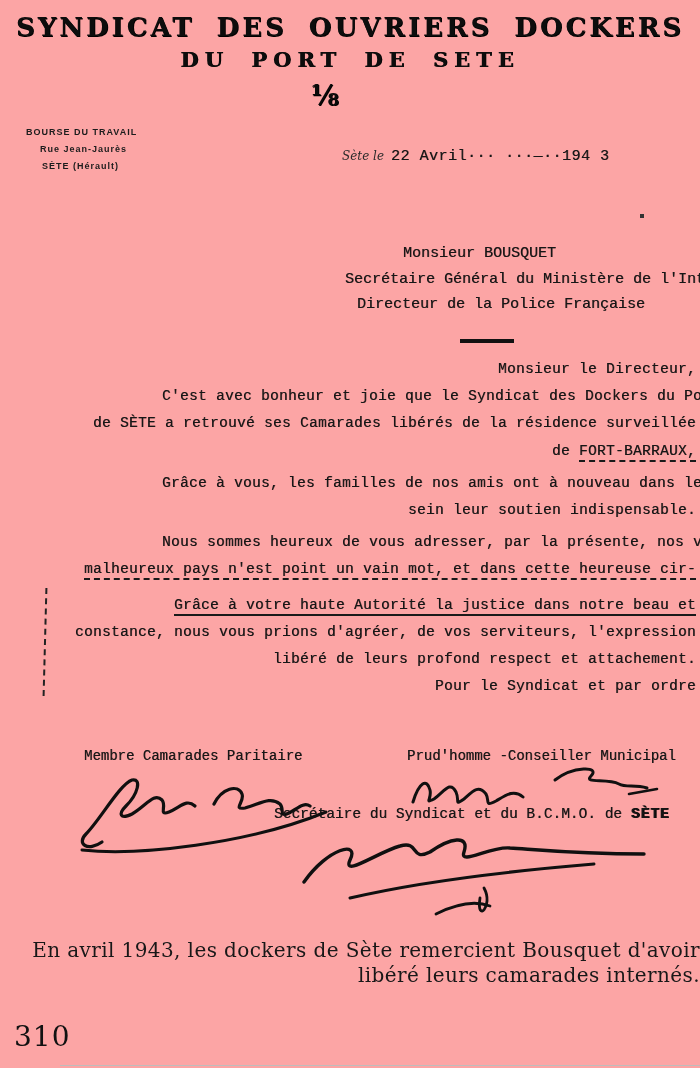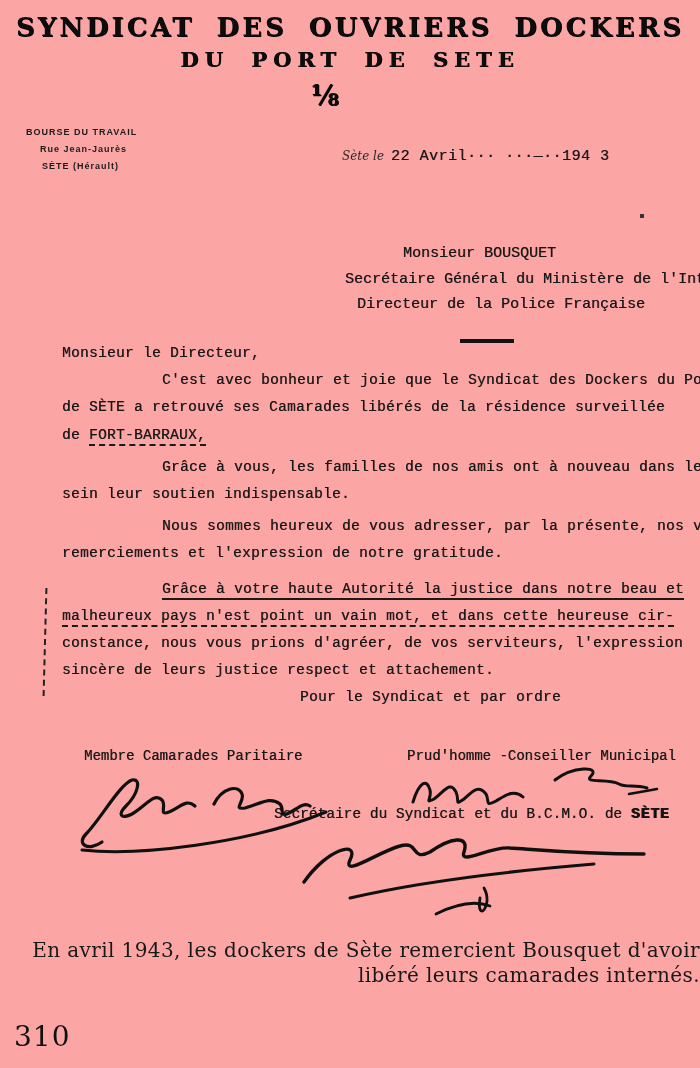--- a/index.html
+++ b/index.html
@@ -43,21 +43,21 @@
     color:#161616;text-shadow:0.5px 0.3px 0 rgba(0,0,0,0.55);
   }
   .date-typed{font-size:15px;letter-spacing:0.5px;}
   .speck{position:absolute;top:214px;left:640px;width:4px;height:4px;background:#333;}
   
   .recipient{position:absolute;top:241px;left:345px;font-size:15px;line-height:25.5px;white-space:nowrap;}
   .recipient .r1{padding-left:58px;}
   .recipient .r3{padding-left:12px;}
   .rule{position:absolute;top:339px;left:460px;width:54px;height:4px;background:#111;}
   
-  .body-block{position:absolute;top:340px;left:62px;width:634px;font-size:14.5px;letter-spacing:0.3px;}
+  .body-block{position:absolute;top:356px;left:62px;width:634px;font-size:14.5px;letter-spacing:0.3px;text-align:right;}
   .tline{line-height:27.2px;white-space:nowrap;}
   .tline.indent{text-indent:100px;}
   .u-solid{border-bottom:2px solid #1a1a1a;padding-bottom:1px;}
   .u-dashed{border-bottom:2px dashed #1a1a1a;padding-bottom:1px;}
   .closing{line-height:27.2px;margin-left:238px;white-space:nowrap;}
   .margin-wave{
     position:absolute;top:588px;left:44px;height:108px;width:0;
     border-left:2px dashed #222;transform:rotate(1.5deg);
   }
   
@@ -111,25 +111,24 @@
   <div class="rule"></div>
 
   <div class="body-block tw" id="body-lines">
       <div class="tline"><span>Monsieur le Directeur,</span></div>
       <div class="tline indent"><span>C'est avec bonheur et joie que le Syndicat des Dockers du Port</span></div>
       <div class="tline"><span>de SÈTE a retrouvé ses Camarades libérés de la résidence surveillée</span></div>
       <div class="tline"><span>de </span><span class="u-dashed">FORT-BARRAUX,</span></div>
       <div class="tline indent" style="margin-top: 5px;"><span>Grâce à vous, les familles de nos amis ont à nouveau dans leur</span></div>
       <div class="tline"><span>sein leur soutien indispensable.</span></div>
       <div class="tline indent" style="margin-top: 5px;"><span>Nous sommes heureux de vous adresser, par la présente, nos vifs</span></div>
-      <div class="tline"><span>remerciements et l'expression de notre gratitude.</span></div>
+      <div class="tline"><span class="u-dashed">malheureux pays n'est point un vain mot, et dans cette heureuse cir-</span></div>
       <div class="tline indent" style="margin-top: 8px;"><span class="u-solid">Grâce à votre haute Autorité la justice dans notre beau et</span></div>
-      <div class="tline"><span class="u-dashed">malheureux pays n'est point un vain mot, et dans cette heureuse cir-</span></div>
       <div class="tline"><span>constance, nous vous prions d'agréer, de vos serviteurs, l'expression</span></div>
-      <div class="tline"><span>sincère de leurs justice respect et attachement.</span></div>
+      <div class="tline"><span>libéré de leurs profond respect et attachement.</span></div>
       <div class="closing">Pour le Syndicat et par ordre</div>
     </div>
 
   <div class="margin-wave"></div>
 
   <div class="sig-label-left tw">Membre Camarades Paritaire</div>
   <div class="sig-label-right tw">Prud'homme -Conseiller Municipal</div>
 
   <svg class="sig sig-left" width="272" height="96" viewBox="0 0 272 96">
     <path stroke-width="3.2" d="M34 82 C 20 92, 8 84, 18 74 C 32 60, 52 24, 64 20 C 74 18, 70 34, 58 46 C 50 54, 52 60, 64 54 C 78 46, 86 32, 94 40 C 99 46, 90 56, 101 52 C 112 48, 118 38, 127 46"></path>

